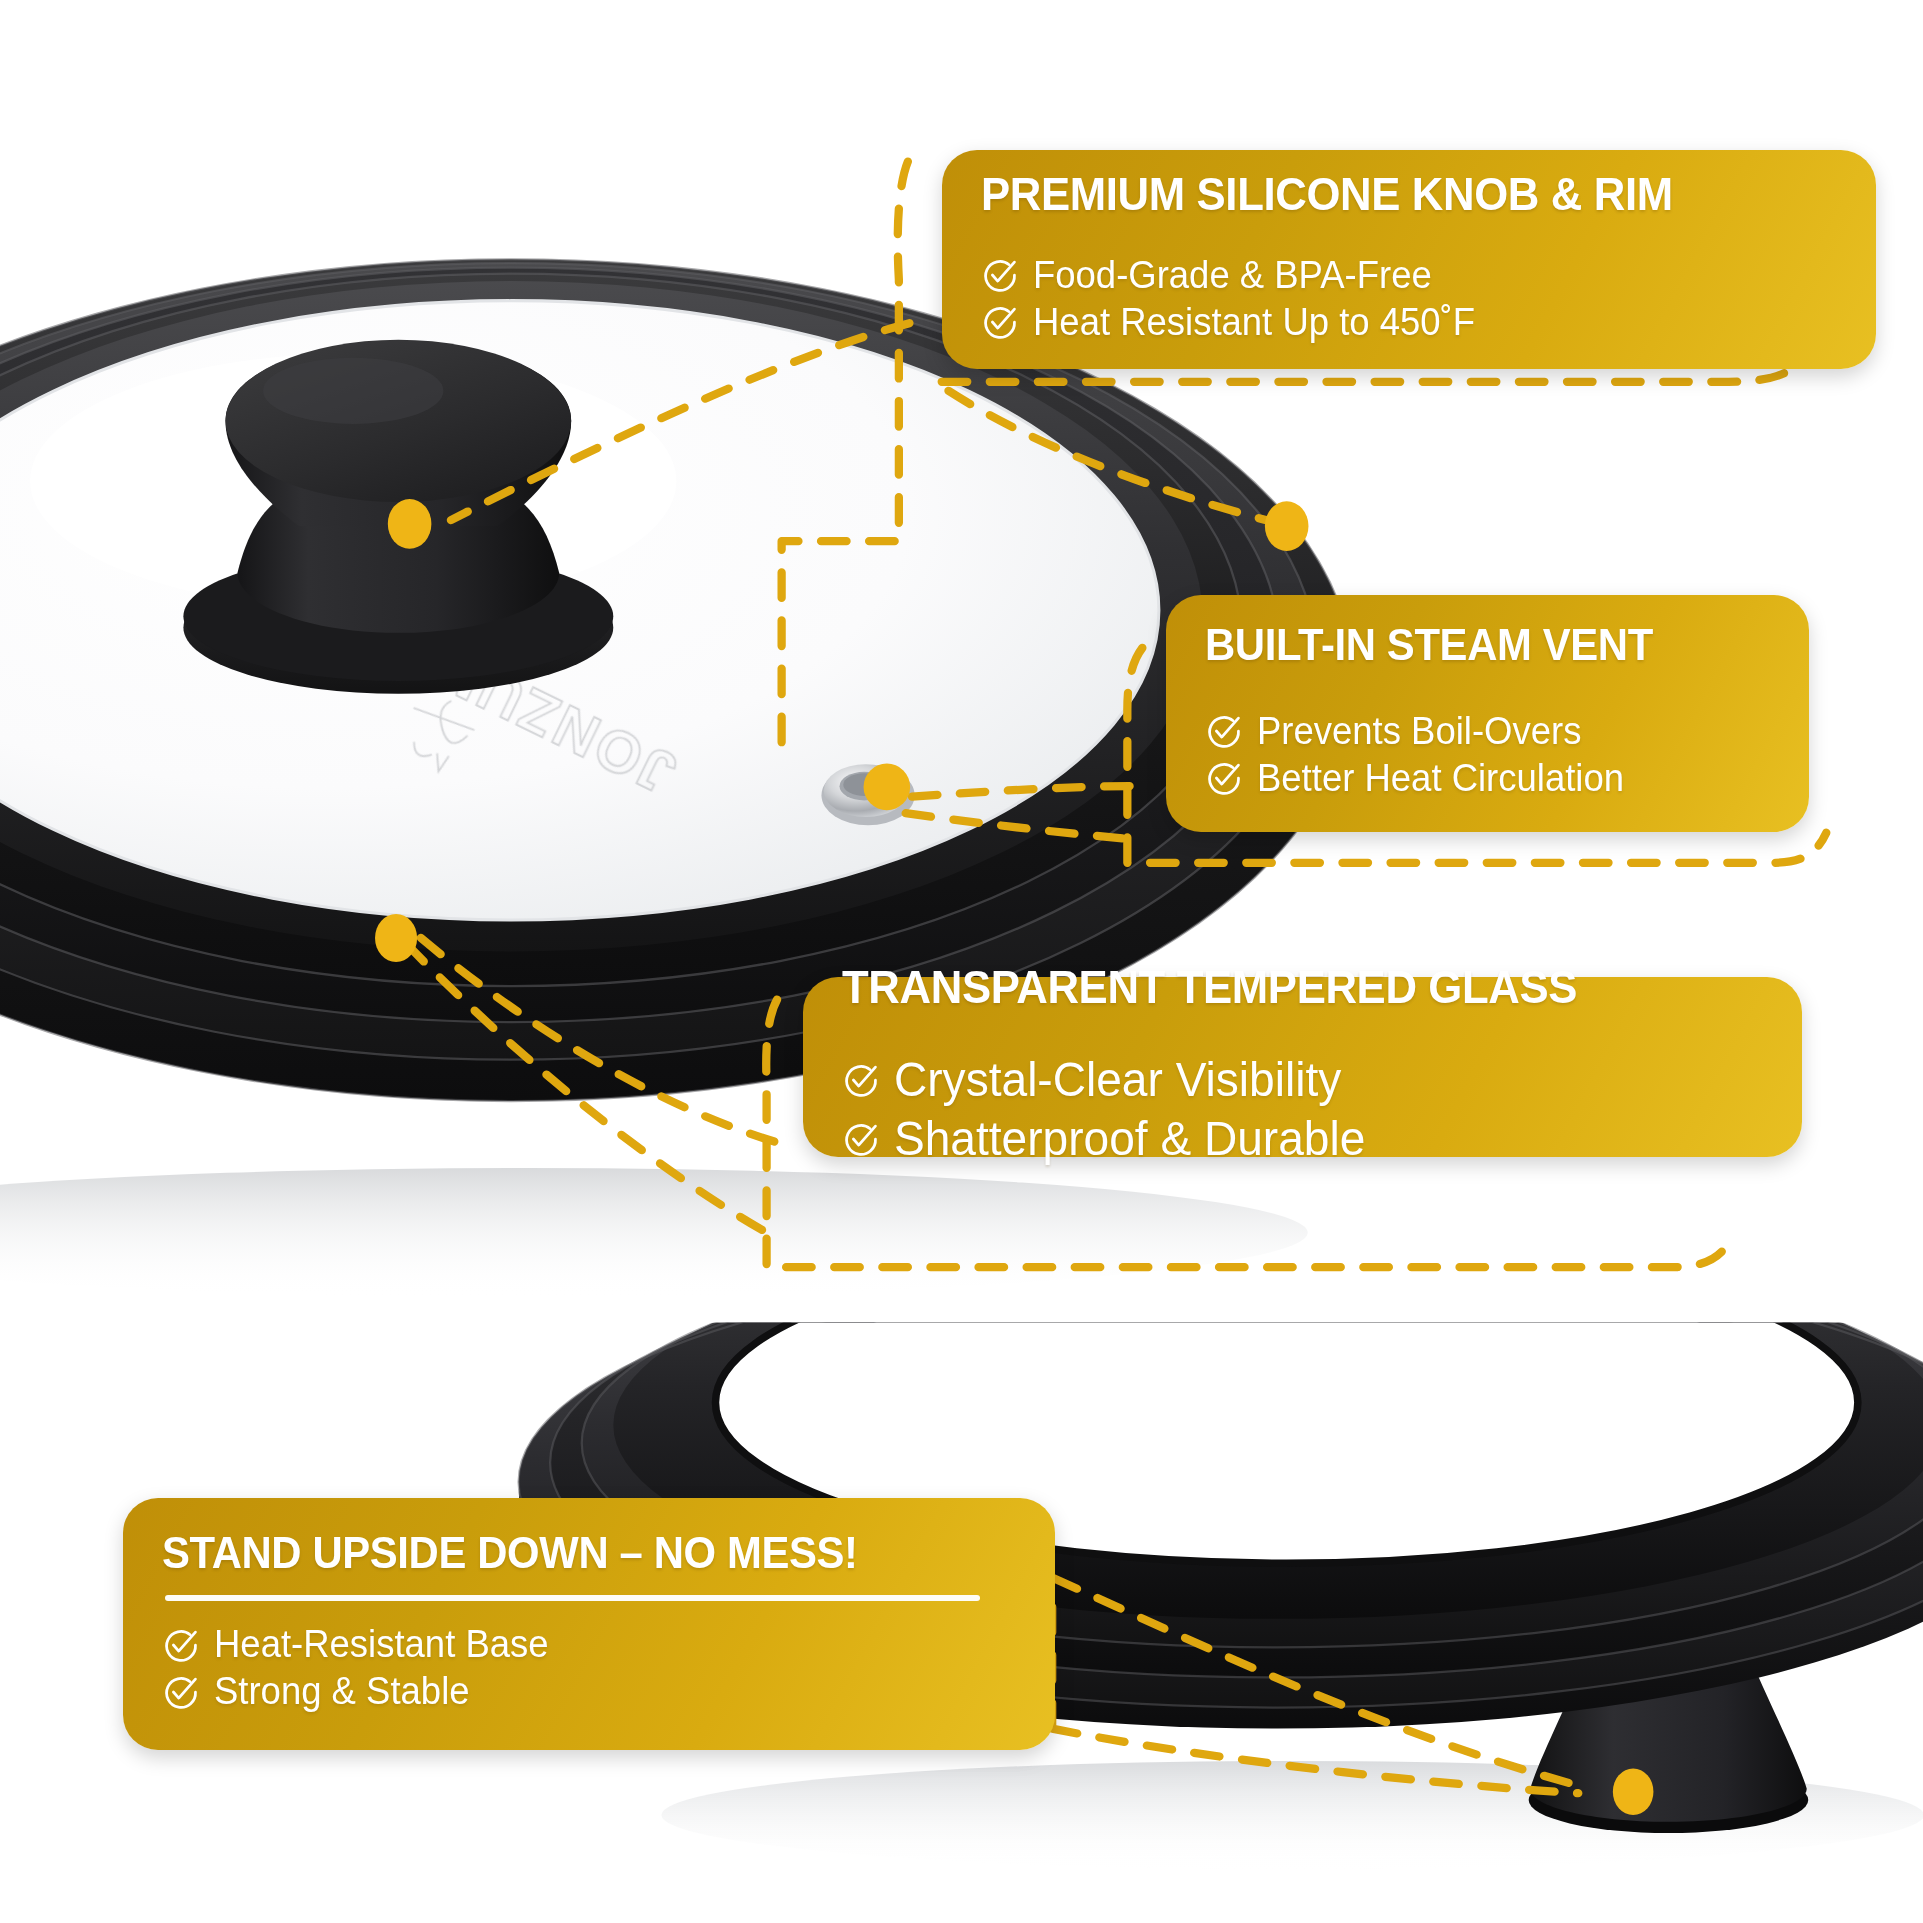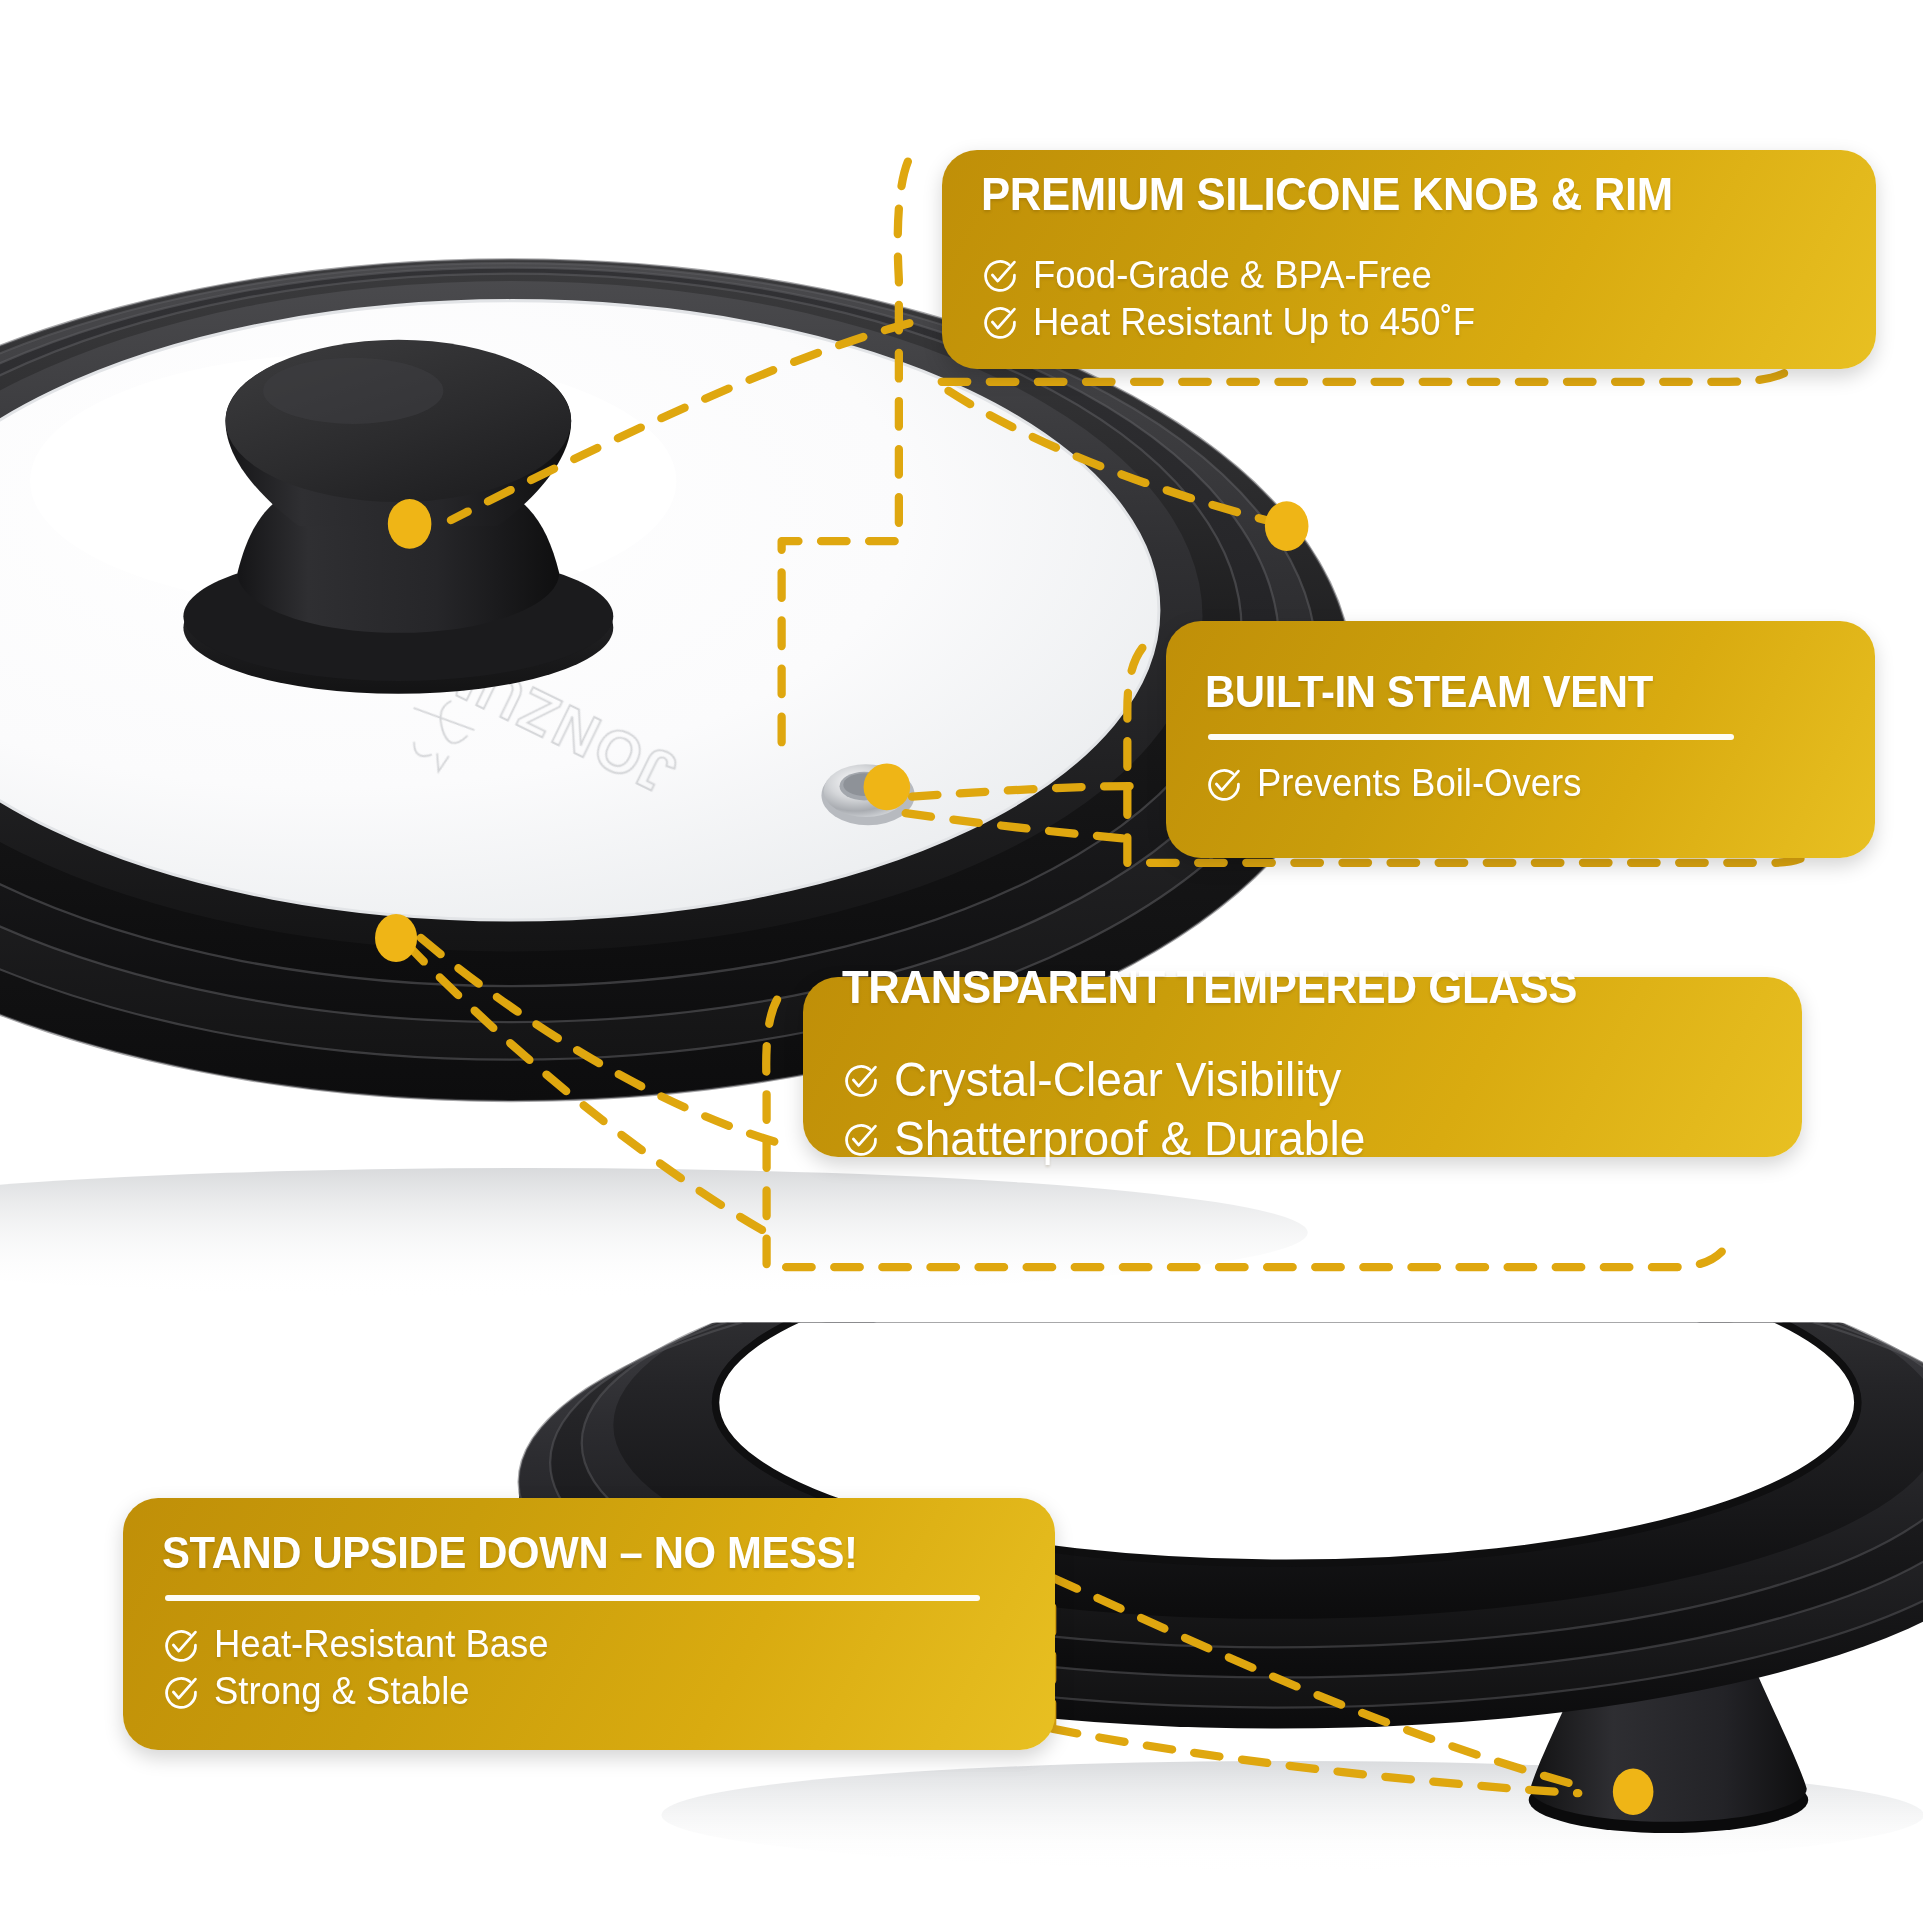--- a/index.html
+++ b/index.html
@@ -55,21 +55,21 @@
   }
   .bullet .txt{transform:scaleX(.96);transform-origin:left center;}
   .chk{flex:0 0 auto;display:block;}
 
   
   #card-knob{left:942px;top:150px;width:934px;height:219px;}
   #card-knob h2{font-size:47px;}
   #card-knob .rule{width:383px;margin-top:16.5px;margin-bottom:19.5px;}
   #card-knob .bullet{font-size:38px;}
 
-  #card-vent{left:1166px;top:621px;width:709px;height:237px;}
+  #card-vent{left:1166px;top:595px;width:643px;height:237px;}
   #card-vent h2{font-size:45px;}
   #card-vent .rule{width:526px;}
   #card-vent .bullet{font-size:38px;}
 
   #card-glass{left:803px;top:977px;width:999px;height:180px;}
   #card-glass h2{font-size:47px;}
   #card-glass .rule{width:849px;}
   #card-glass .bullet{font-size:48px;}
 
   #card-stand{left:123px;top:1498px;width:932px;height:252px;}
@@ -308,20 +308,27 @@
     <h2>BUILT-IN STEAM VENT</h2>
     <div class="rule"></div>
     <div class="bullets">
       <div class="bullet">
         <svg class="chk" width="38" height="38" viewBox="0 0 50 50" fill="none" stroke="#ffffff" stroke-width="3.6" stroke-linecap="round" stroke-linejoin="round">
           <path d="M37 11.5 A19 19 0 1 0 44 25"></path>
           <path d="M15 25 L22 33 L44 8"></path>
         </svg>
         <span class="txt">Prevents Boil-Overs</span>
       </div>
+      <div class="bullet">
+        <svg class="chk" width="38" height="38" viewBox="0 0 50 50" fill="none" stroke="#ffffff" stroke-width="3.6" stroke-linecap="round" stroke-linejoin="round">
+          <path d="M37 11.5 A19 19 0 1 0 44 25"></path>
+          <path d="M15 25 L22 33 L44 8"></path>
+        </svg>
+        <span class="txt">Better Heat Circulation</span>
+      </div>
     </div>
   </div>
 
   <div class="card" id="card-glass">
     <h2>TRANSPARENT TEMPERED GLASS</h2>
     <div class="rule"></div>
     <div class="bullets">
       <div class="bullet">
         <svg class="chk" width="38" height="38" viewBox="0 0 50 50" fill="none" stroke="#ffffff" stroke-width="3.6" stroke-linecap="round" stroke-linejoin="round">
           <path d="M37 11.5 A19 19 0 1 0 44 25"></path>

